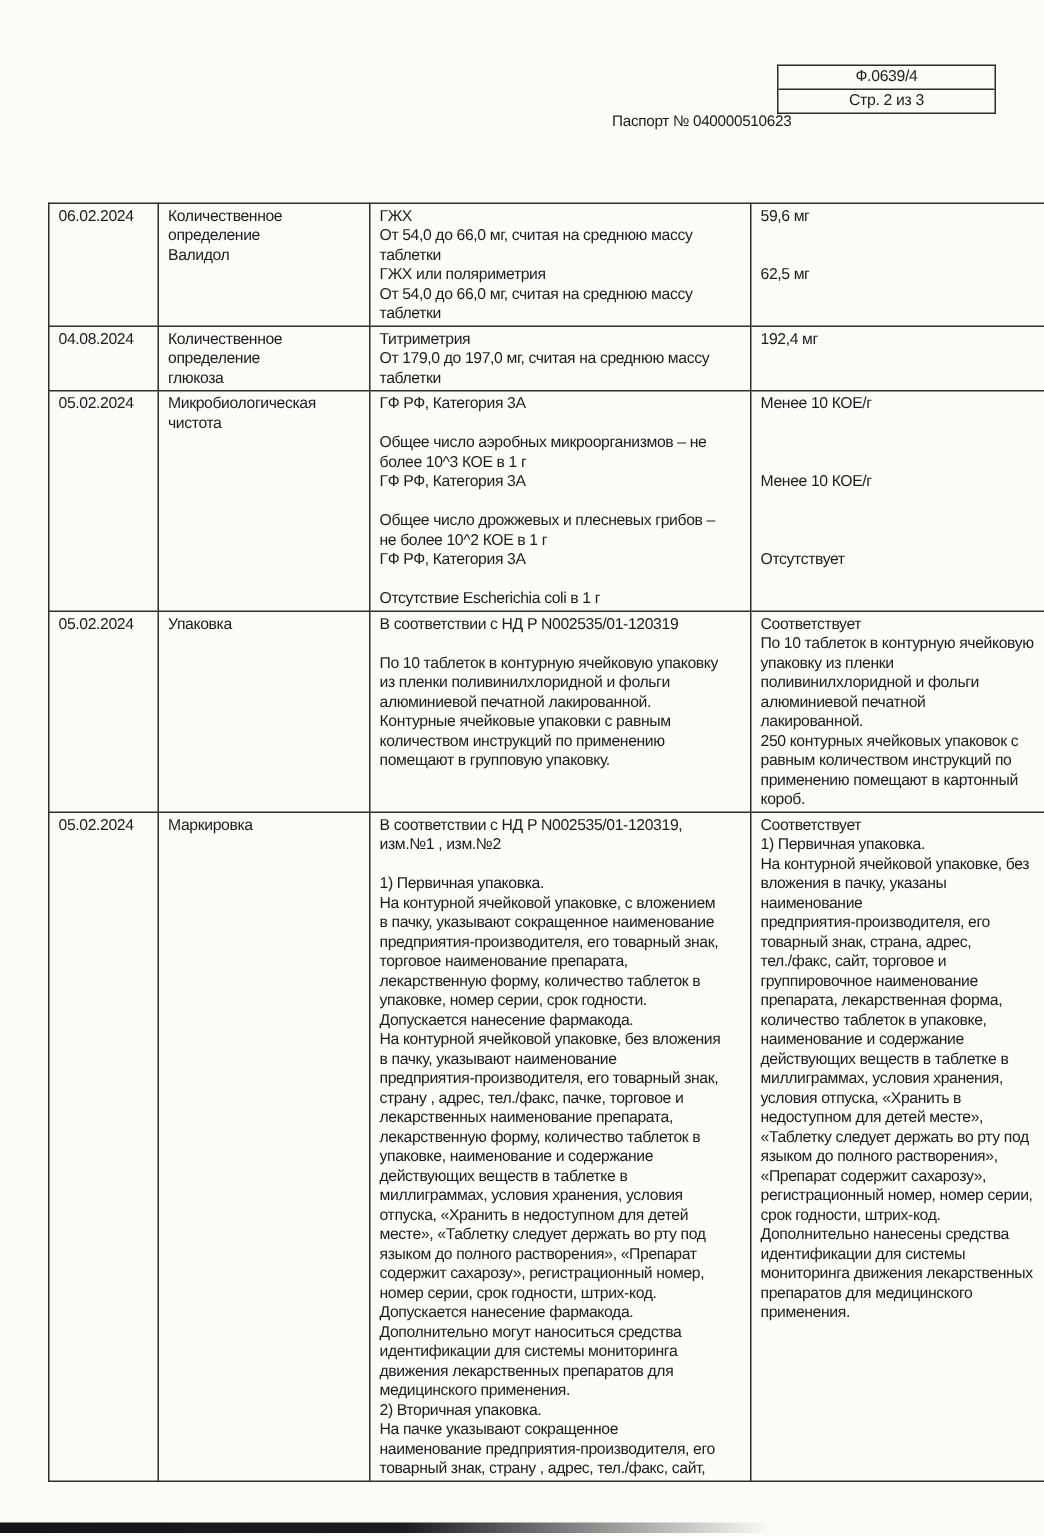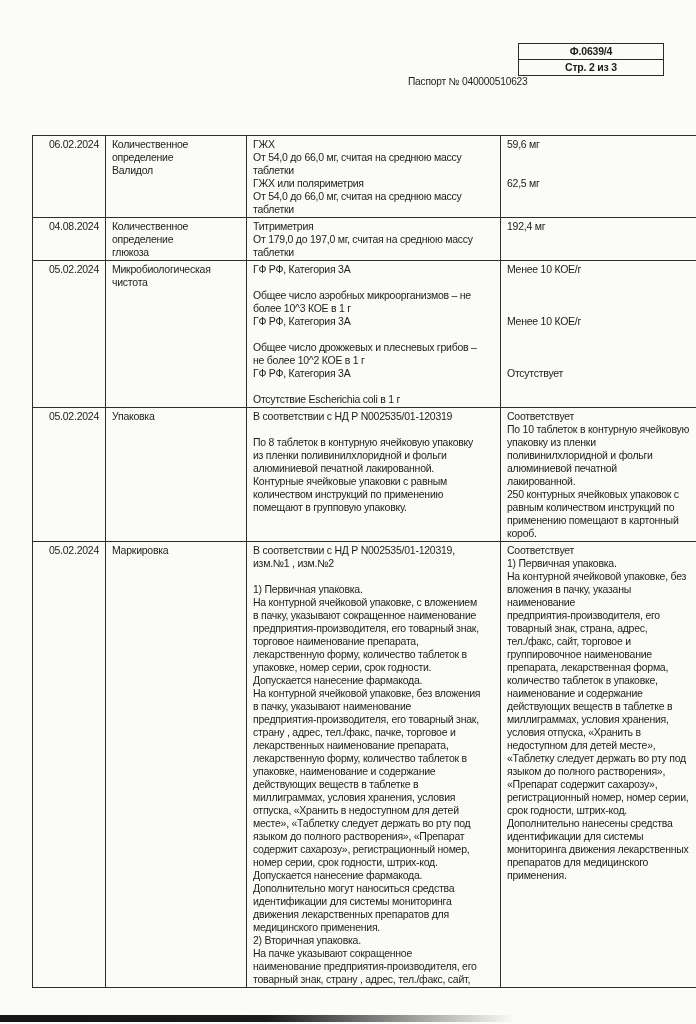--- a/index.html
+++ b/index.html
@@ -11,21 +11,21 @@
     overflow:hidden;
   }
   .page { position:absolute; inset:0; }
 
   
   .formbox {
     position:absolute; left:518px; top:43px; width:144px;
     border:1.6px solid #2b2b2b; background:transparent;
   }
   .formbox .cell {
-    height:15px; text-align:center; font-weight:bold;
+    height:15px; text-align:center; font-weight:normal;
     font-size:10.5px; line-height:15px; letter-spacing:-0.2px;
   }
   .formbox .cell + .cell { border-top:1.4px solid #2b2b2b; }
 
   
   .meta {
     position:absolute; left:408px; top:74px;
     font-size:10.2px; line-height:15.5px; letter-spacing:-0.2px;
   }
 
@@ -33,21 +33,21 @@
   table.doc {
     position:absolute; left:32px; top:135px; width:626px;
     border-collapse:collapse; table-layout:fixed;
   }
   table.doc td {
     border:1.5px solid #2e2e2e; vertical-align:top;
     padding:2px 6px 1px 6px;
     font-size:10.5px; line-height:13px; letter-spacing:-0.25px;
     overflow:hidden;
   }
-  td.c1 { width:60px;  padding-left:4px; padding-right:2px;text-align:right; }
+  td.c1 { width:60px;  padding-left:4px; padding-right:2px; }
   td.c2 { width:128px; }
   td.c3 { width:241px;margin-top:25px; }
   td.c4 { width:197px; }
   .ln { white-space:nowrap; height:13px; }
 
   
   .scan-bar {
     position:absolute; left:0; top:1015px; width:515px; height:7px;
     background:linear-gradient(to right,
       #161616 0%, #1c1c1c 52%, #6e6e6e 70%, rgba(140,140,140,0) 100%);
@@ -146,21 +146,21 @@
           </td>
       </tr>
       <tr>
         <td class="c1">05.02.2024</td>
         <td class="c2">
             <div class="ln">Упаковка</div>
           </td>
         <td class="c3">
             <div class="ln">В соответствии с НД Р N002535/01-120319</div>
             <div class="ln">&nbsp;</div>
-            <div class="ln">По 8 таблеток в контурную ячейковую упаковку</div>
+            <div class="ln">По 10 таблеток в контурную ячейковую упаковку</div>
             <div class="ln">из пленки поливинилхлоридной и фольги</div>
             <div class="ln">алюминиевой печатной лакированной.</div>
             <div class="ln">Контурные ячейковые упаковки с равным</div>
             <div class="ln">количеством инструкций по применению</div>
             <div class="ln">помещают в групповую упаковку.</div>
           </td>
         <td class="c4">
             <div class="ln">Соответствует</div>
             <div class="ln">По 10 таблеток в контурную ячейковую</div>
             <div class="ln">упаковку из пленки</div>

